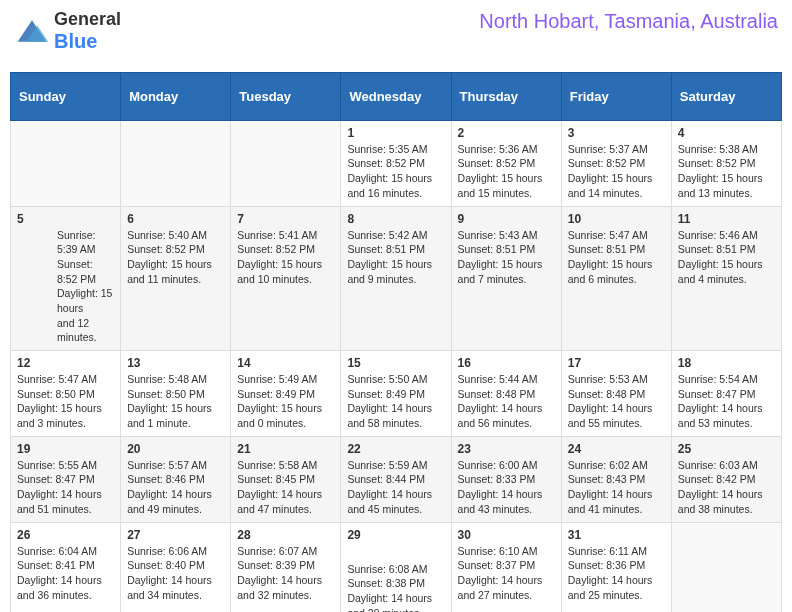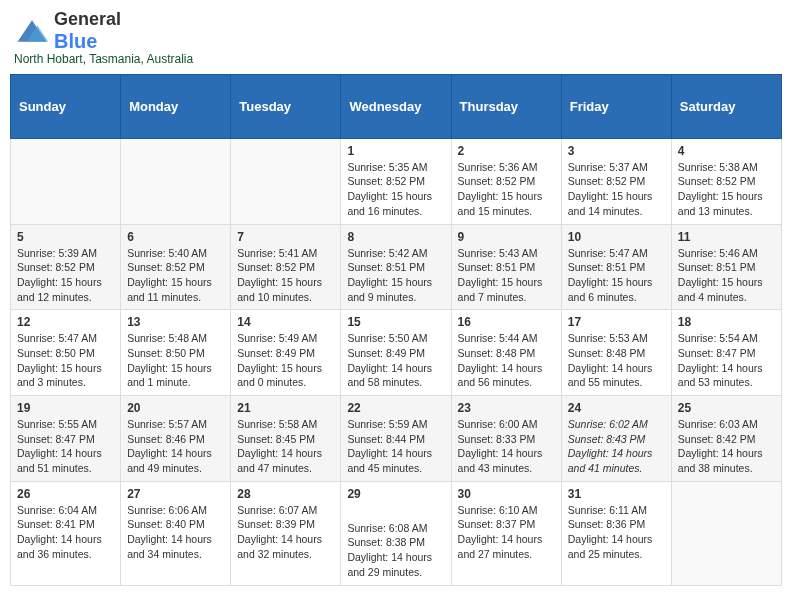--- a/index.html
+++ b/index.html
@@ -7,23 +7,22 @@
       font-family: Arial, sans-serif;
       background: #fff;
       width: 792px;
       min-height: 612px;
       padding: 10px;
     }
     .header {
       display: flex;
       justify-content: space-between;
       align-items: flex-start;
-      margin-bottom: 8px;
+      margin-bottom: 20px;
       padding: 0 4px;
-      flex-direction: column;
     }
     .logo {
       display: flex;
       align-items: center;
       gap: 4px;
     }
     .logo-text {
       display: flex;
       flex-direction: column;
       line-height: 1.1;
@@ -44,33 +43,33 @@
     }
     .title-block {
       text-align: right;
     }
     .month-title {
       font-size: 32px;
       color: #333;
       font-weight: normal;
     }
     .location-title {
-      font-size: 12px;
-      color: #14532d;
+      font-size: 20px;
+      color: #8b5cf6;
     }
     .calendar {
       width: 100%;
       border-collapse: collapse;
       border: 1px solid #ccc;
     }
     .calendar th {
       background-color: #2a6db5;
       color: #fff;
       text-align: left;
-      padding: 24px 8px;
+      padding: 16px 8px;
       font-size: 13px;
       border: 1px solid #1a5a9a;
     }
     .calendar td {
       vertical-align: top;
       padding: 5px 6px;
       border: 1px solid #ddd;
       width: 14.28%;
       min-height: 80px;
       font-size: 11px;
@@ -158,21 +157,21 @@
           <div class="day-number">4</div>
           <div class="day-info" style="white-space: pre-line;">Sunrise: 5:38 AM
 Sunset: 8:52 PM
 Daylight: 15 hours
 and 13 minutes.</div>
         </td>
       </tr>
       <tr>
         <td>
           <div class="day-number">5</div>
-          <div class="day-info" style="white-space: pre-line;">Sunrise: 5:39 AM
+          <div class="day-info" style="white-space: pre-line; margin-left: 40px;">Sunrise: 5:39 AM
 Sunset: 8:52 PM
 Daylight: 15 hours
 and 12 minutes.</div>
         </td>
         <td>
           <div class="day-number">6</div>
           <div class="day-info" style="white-space: pre-line;">Sunrise: 5:40 AM
 Sunset: 8:52 PM
 Daylight: 15 hours
 and 11 minutes.</div>
@@ -295,21 +294,21 @@
         </td>
         <td>
           <div class="day-number">23</div>
           <div class="day-info" style="white-space: pre-line;">Sunrise: 6:00 AM
 Sunset: 8:33 PM
 Daylight: 14 hours
 and 43 minutes.</div>
         </td>
         <td>
           <div class="day-number">24</div>
-          <div class="day-info" style="white-space: pre-line; font-style: italic;">Sunrise: 6:02 AM
+          <div class="day-info" style="white-space: pre-line;">Sunrise: 6:02 AM
 Sunset: 8:43 PM
 Daylight: 14 hours
 and 41 minutes.</div>
         </td>
         <td>
           <div class="day-number">25</div>
           <div class="day-info" style="white-space: pre-line;">Sunrise: 6:03 AM
 Sunset: 8:42 PM
 Daylight: 14 hours
 and 38 minutes.</div>

